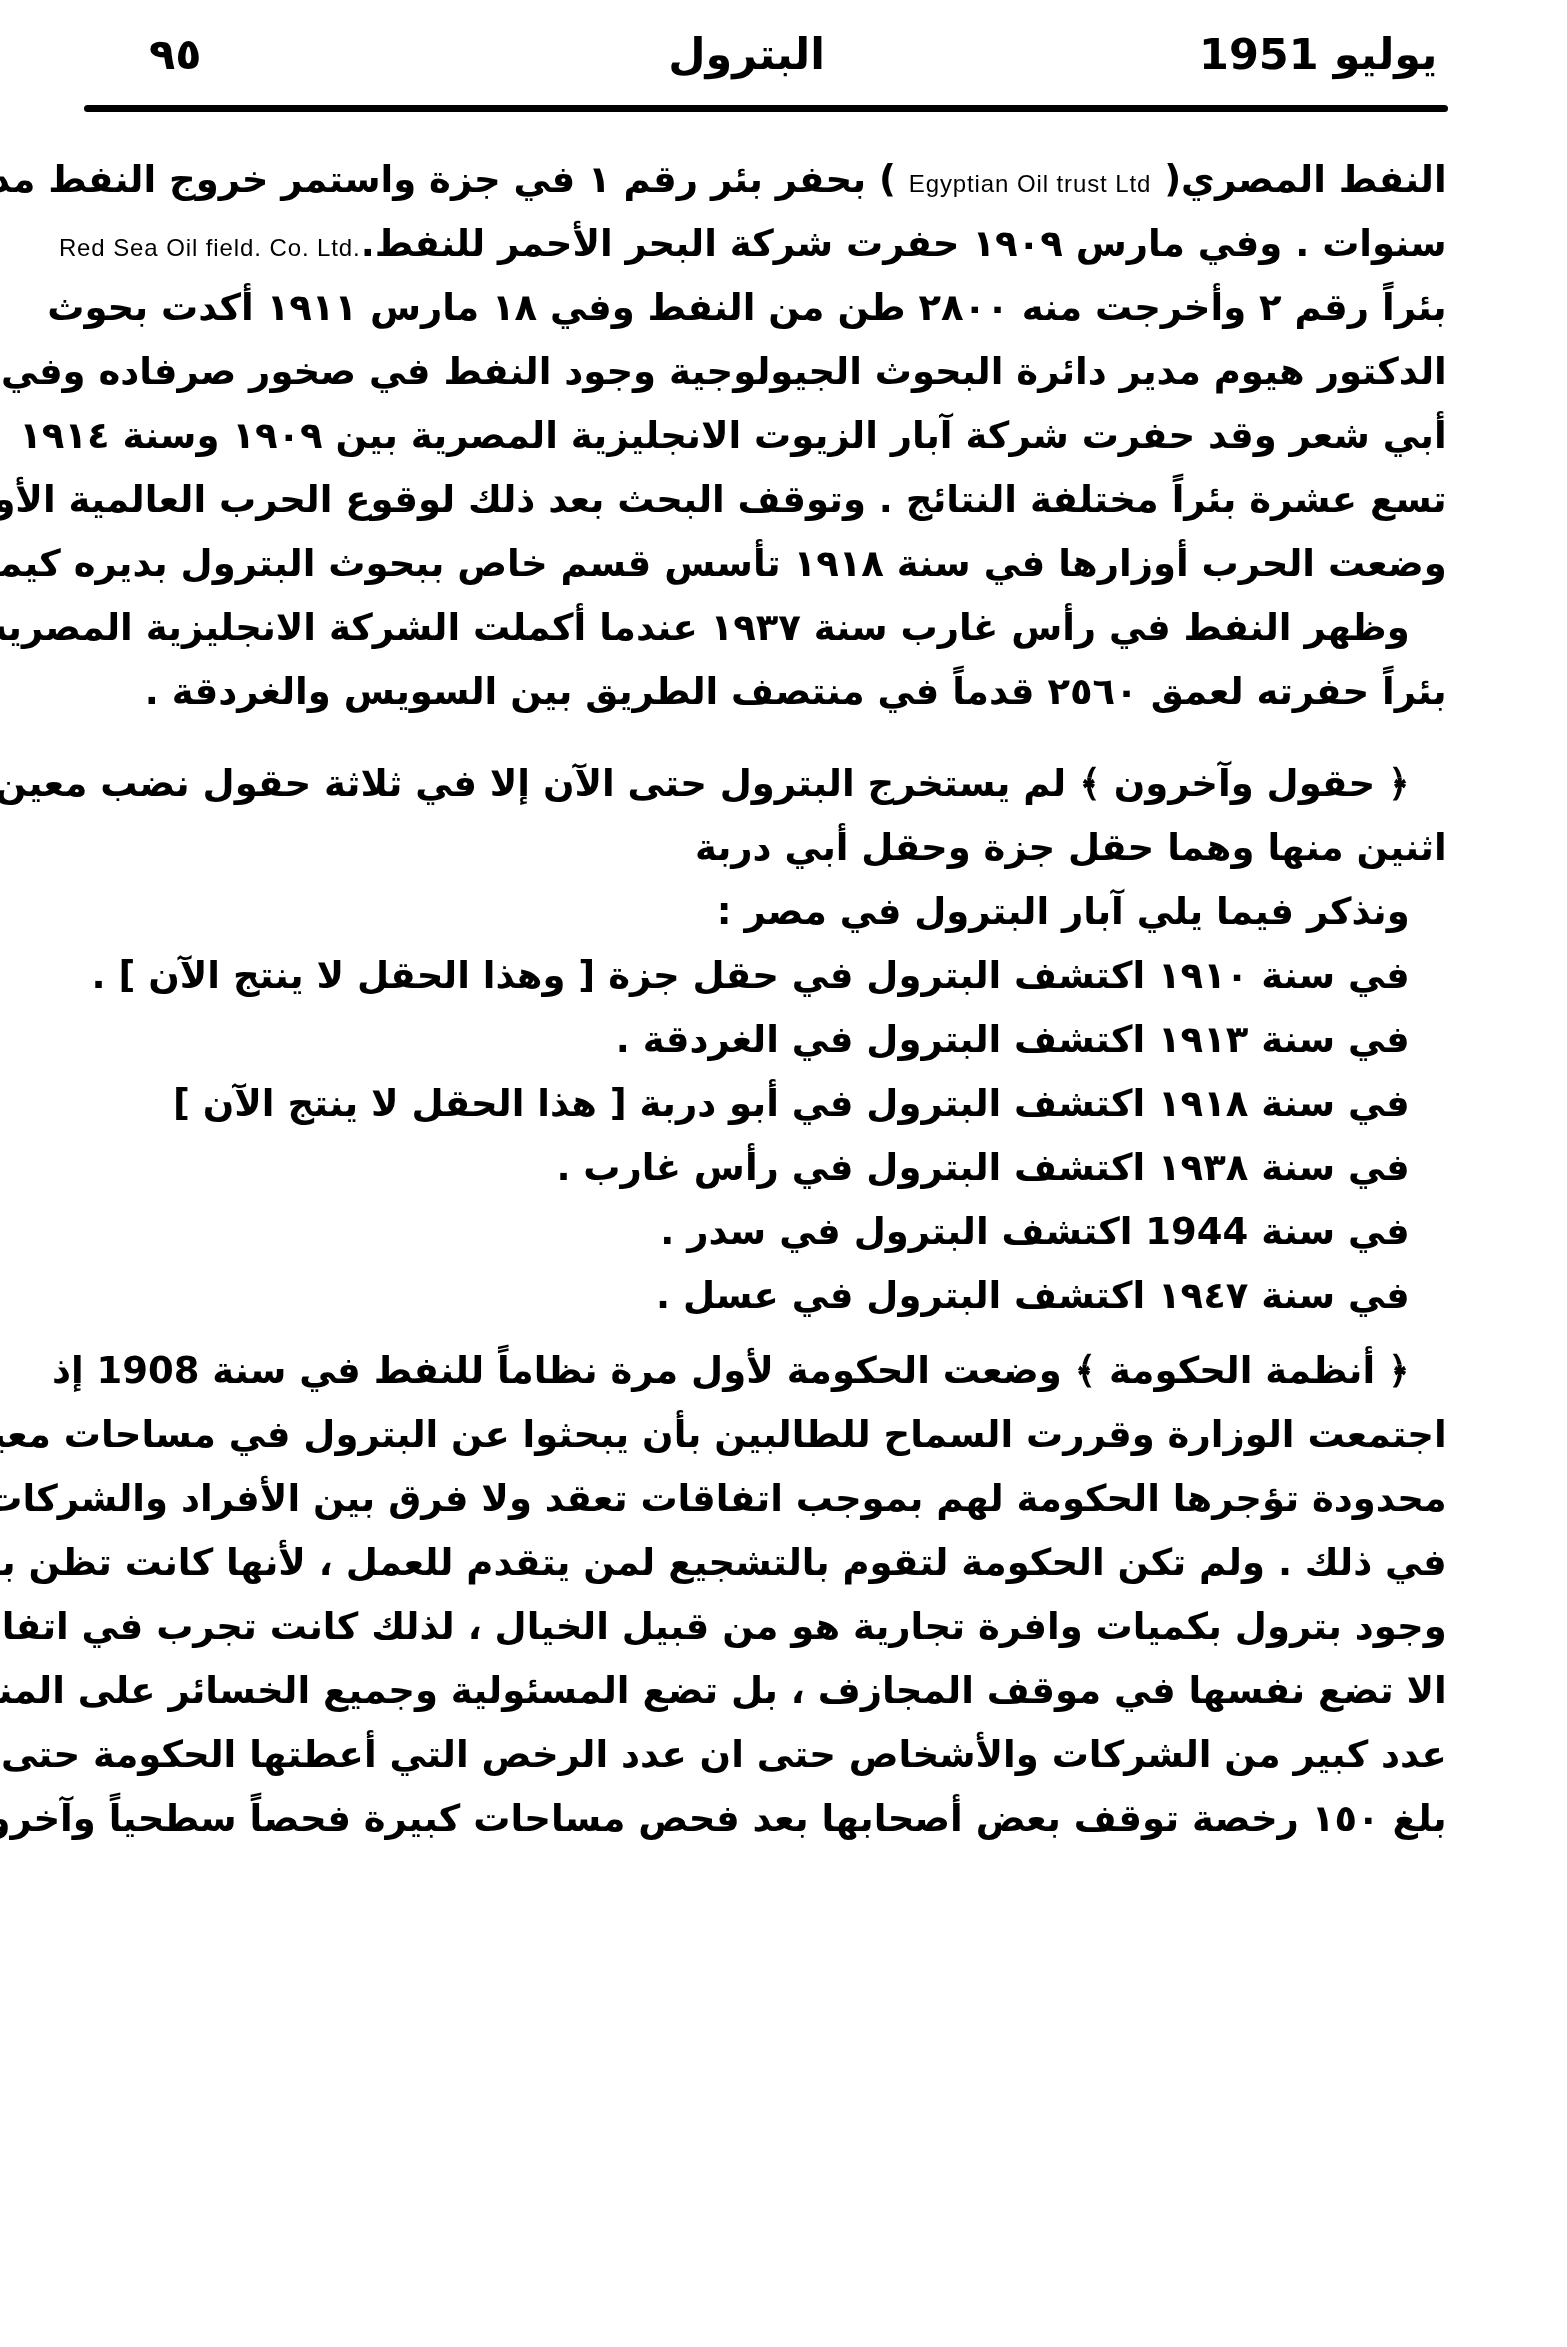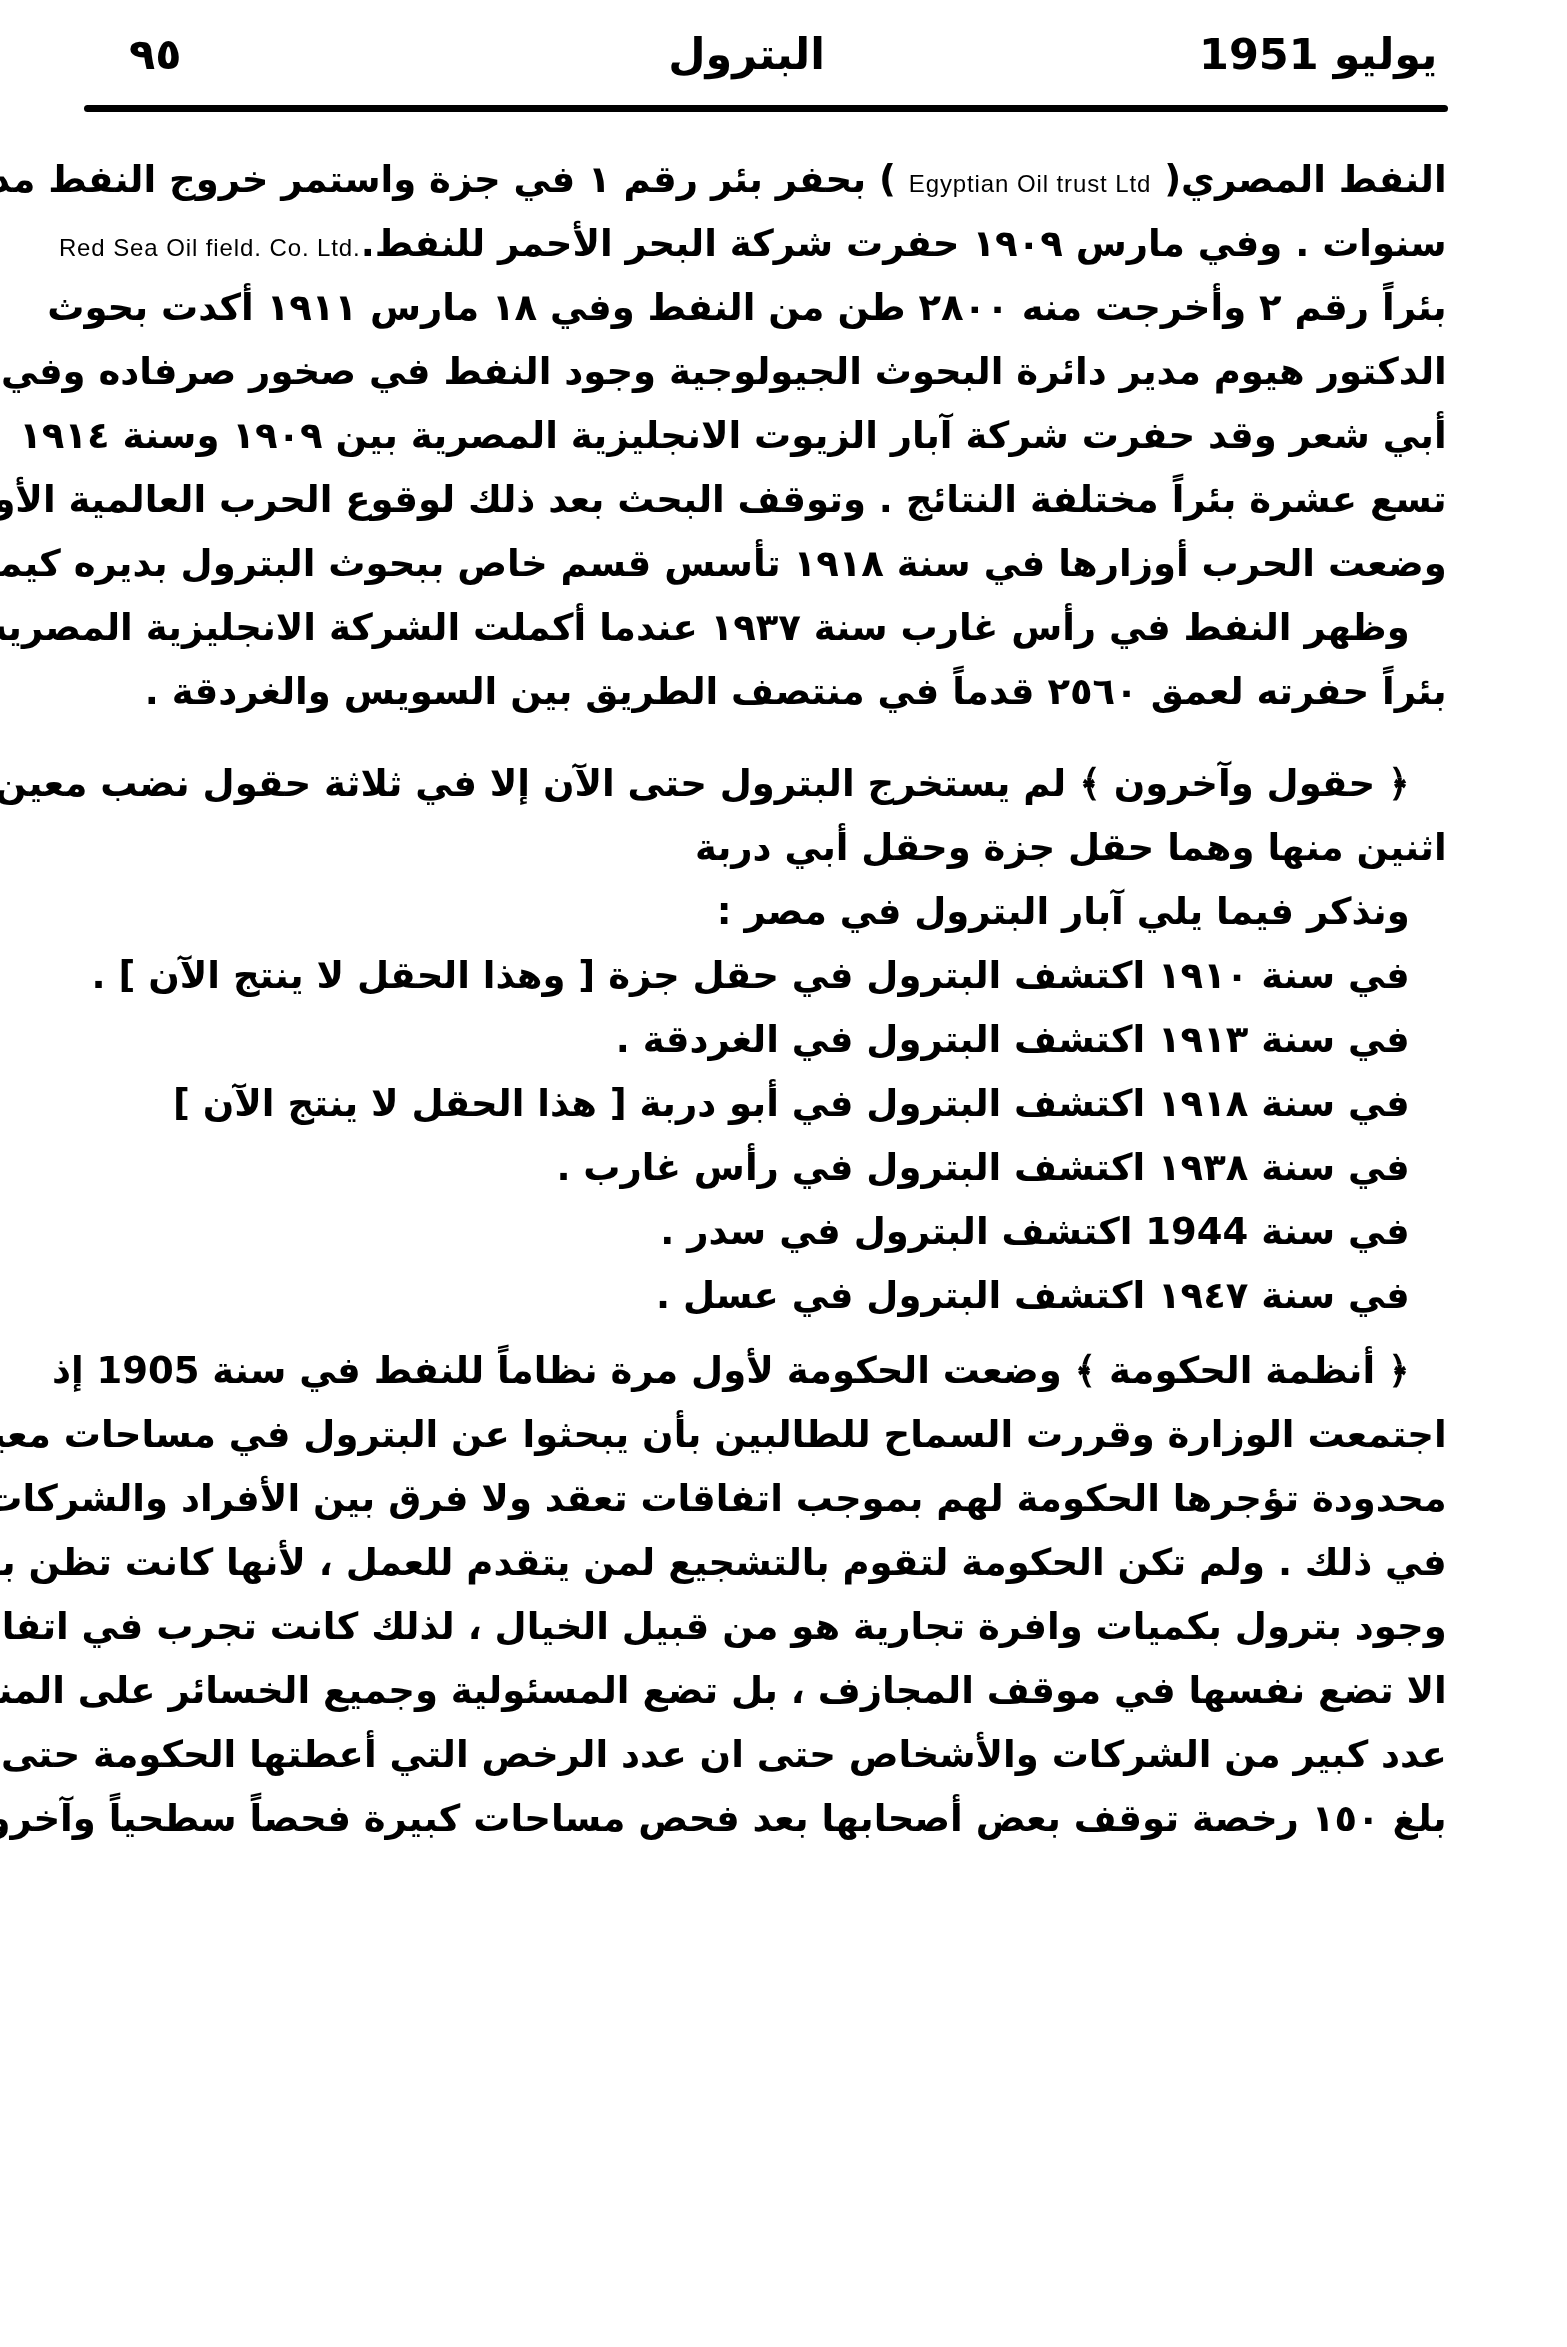--- a/index.html
+++ b/index.html
@@ -29,21 +29,21 @@
     }
     .header span {
       position: absolute;
       top: 26px;
       font-size: 43px;
       line-height: 56px;
       font-weight: bold;
     }
     .hdr-date { right: 18.6px; }
     .hdr-title { right: 631px; margin-left: 28px; }
-    .hdr-page { left: 64px; }
+    .hdr-page { left: 84px; }
     .rule {
       position: absolute;
       top: 105px;
       left: 18.6px;
       width: 1364px;
       height: 7.4px;
       background: #000;
       border-radius: 3.7px;
     }
     .body {
@@ -133,21 +133,21 @@
         <div class="line list">في سنة 1944 اكتشف البترول في سدر .</div>
         <div class="line list">في سنة ١٩٤٧ اكتشف البترول في عسل .</div>
       </div>
     </div>
 
     <div class="gap-sm"></div>
 
     <div>
       <div class="line indent">
         <span class="heading-mark">﴿ أنظمة الحكومة ﴾</span>
-        <span>وضعت الحكومة لأول مرة نظاماً للنفط في سنة 1905 إذ</span>
+        <span>وضعت الحكومة لأول مرة نظاماً للنفط في سنة 1908 إذ</span>
       </div>
       <div class="line">اجتمعت الوزارة وقررت السماح للطالبين بأن يبحثوا عن البترول في مساحات معينة</div>
       <div class="line">محدودة تؤجرها الحكومة لهم بموجب اتفاقات تعقد ولا فرق بين الأفراد والشركات</div>
       <div class="line">في ذلك . ولم تكن الحكومة لتقوم بالتشجيع لمن يتقدم للعمل ، لأنها كانت تظن بأن</div>
       <div class="line">وجود بترول بكميات وافرة تجارية هو من قبيل الخيال ، لذلك كانت تجرب في اتفاقياتها</div>
       <div class="line">الا تضع نفسها في موقف المجازف ، بل تضع المسئولية وجميع الخسائر على المنقب . وقد تقدم</div>
       <div class="line">عدد كبير من الشركات والأشخاص حتى ان عدد الرخص التي أعطتها الحكومة حتى ١٩٢١</div>
       <div class="line">بلغ ١٥٠ رخصة توقف بعض أصحابها بعد فحص مساحات كبيرة فحصاً سطحياً وآخرون</div>
     </div>
 

